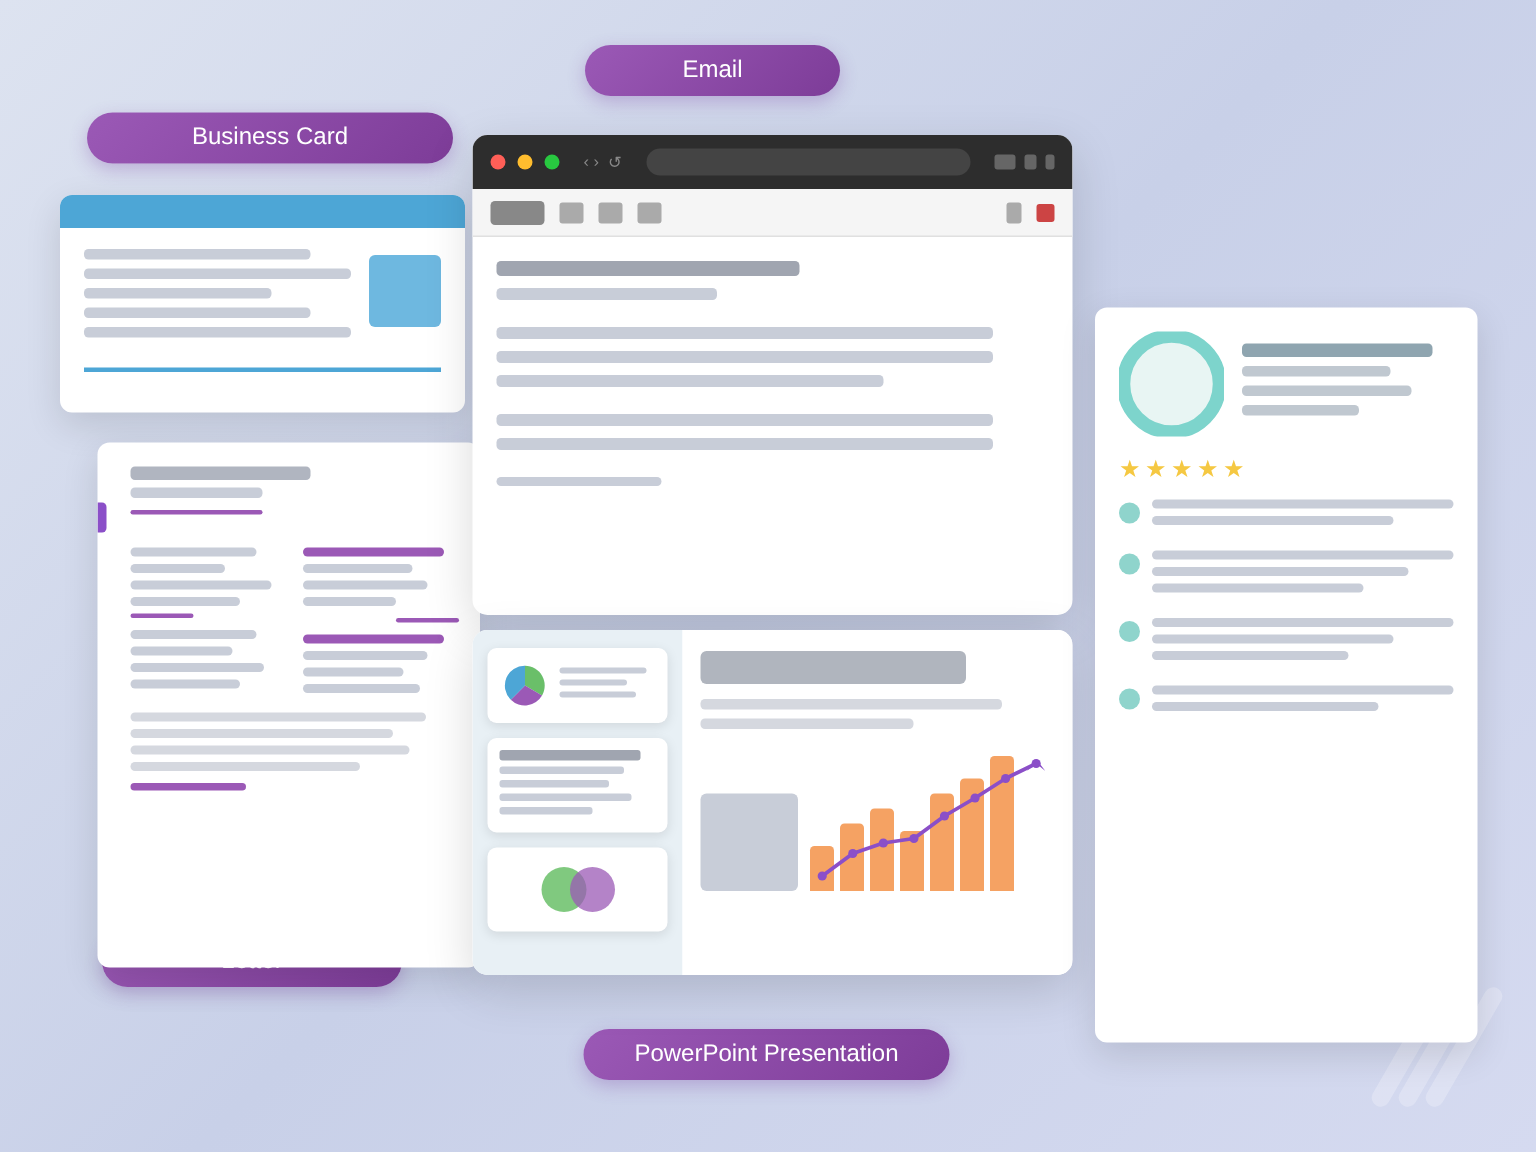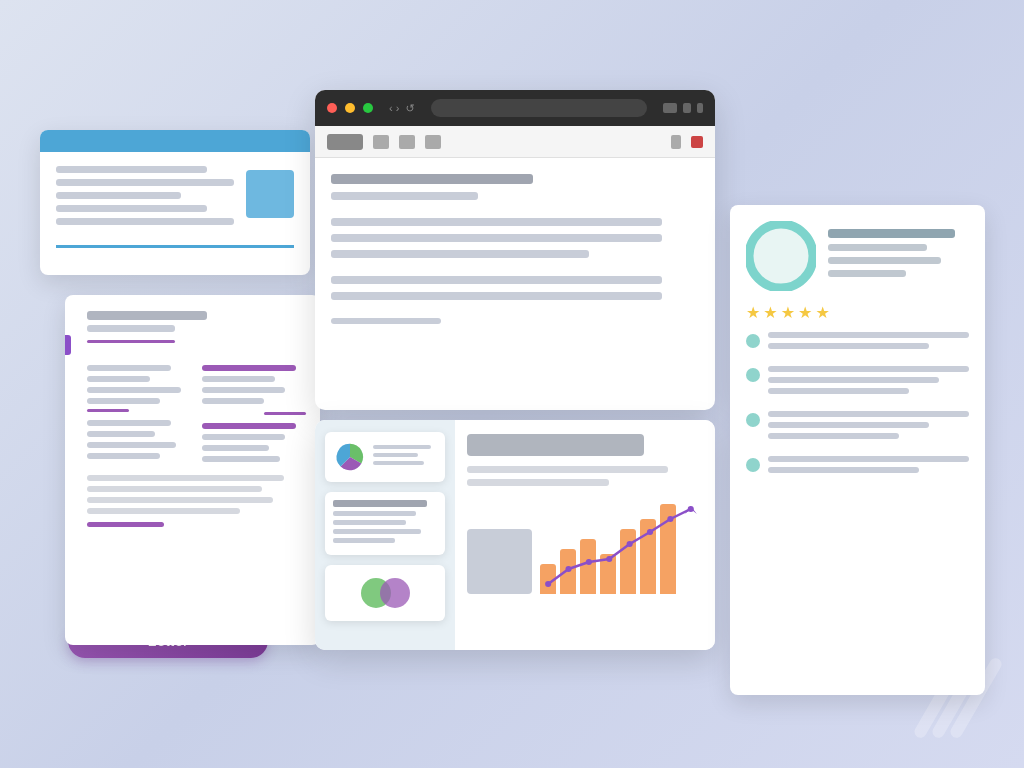--- a/index.html
+++ b/index.html
@@ -473,27 +473,36 @@
 <body>
 
 <div class="container">
 
   <div class="deco-stripes">
     <div class="deco-stripe"></div>
     <div class="deco-stripe"></div>
     <div class="deco-stripe"></div>
   </div>
 
-
+  <div class="label-badge label-business-card">
+    <span>Business Card</span>
+  </div>
+
+  <div class="label-badge label-email">
+    <span>Email</span>
+  </div>
 
 
   <div class="label-badge label-letter">
     <span>Letter</span>
   </div>
 
+  <div class="label-badge label-powerpoint">
+    <span>PowerPoint Presentation</span>
+  </div>
 
   <div class="doc-business-card">
     <div class="doc-bc-header"></div>
     <div class="doc-bc-body">
       <div class="doc-bc-text-block">
         <div class="doc-bc-line medium"></div>
         <div class="doc-bc-line long"></div>
         <div class="doc-bc-line short"></div>
         <div class="doc-bc-line medium"></div>
         <div class="doc-bc-line long"></div>

